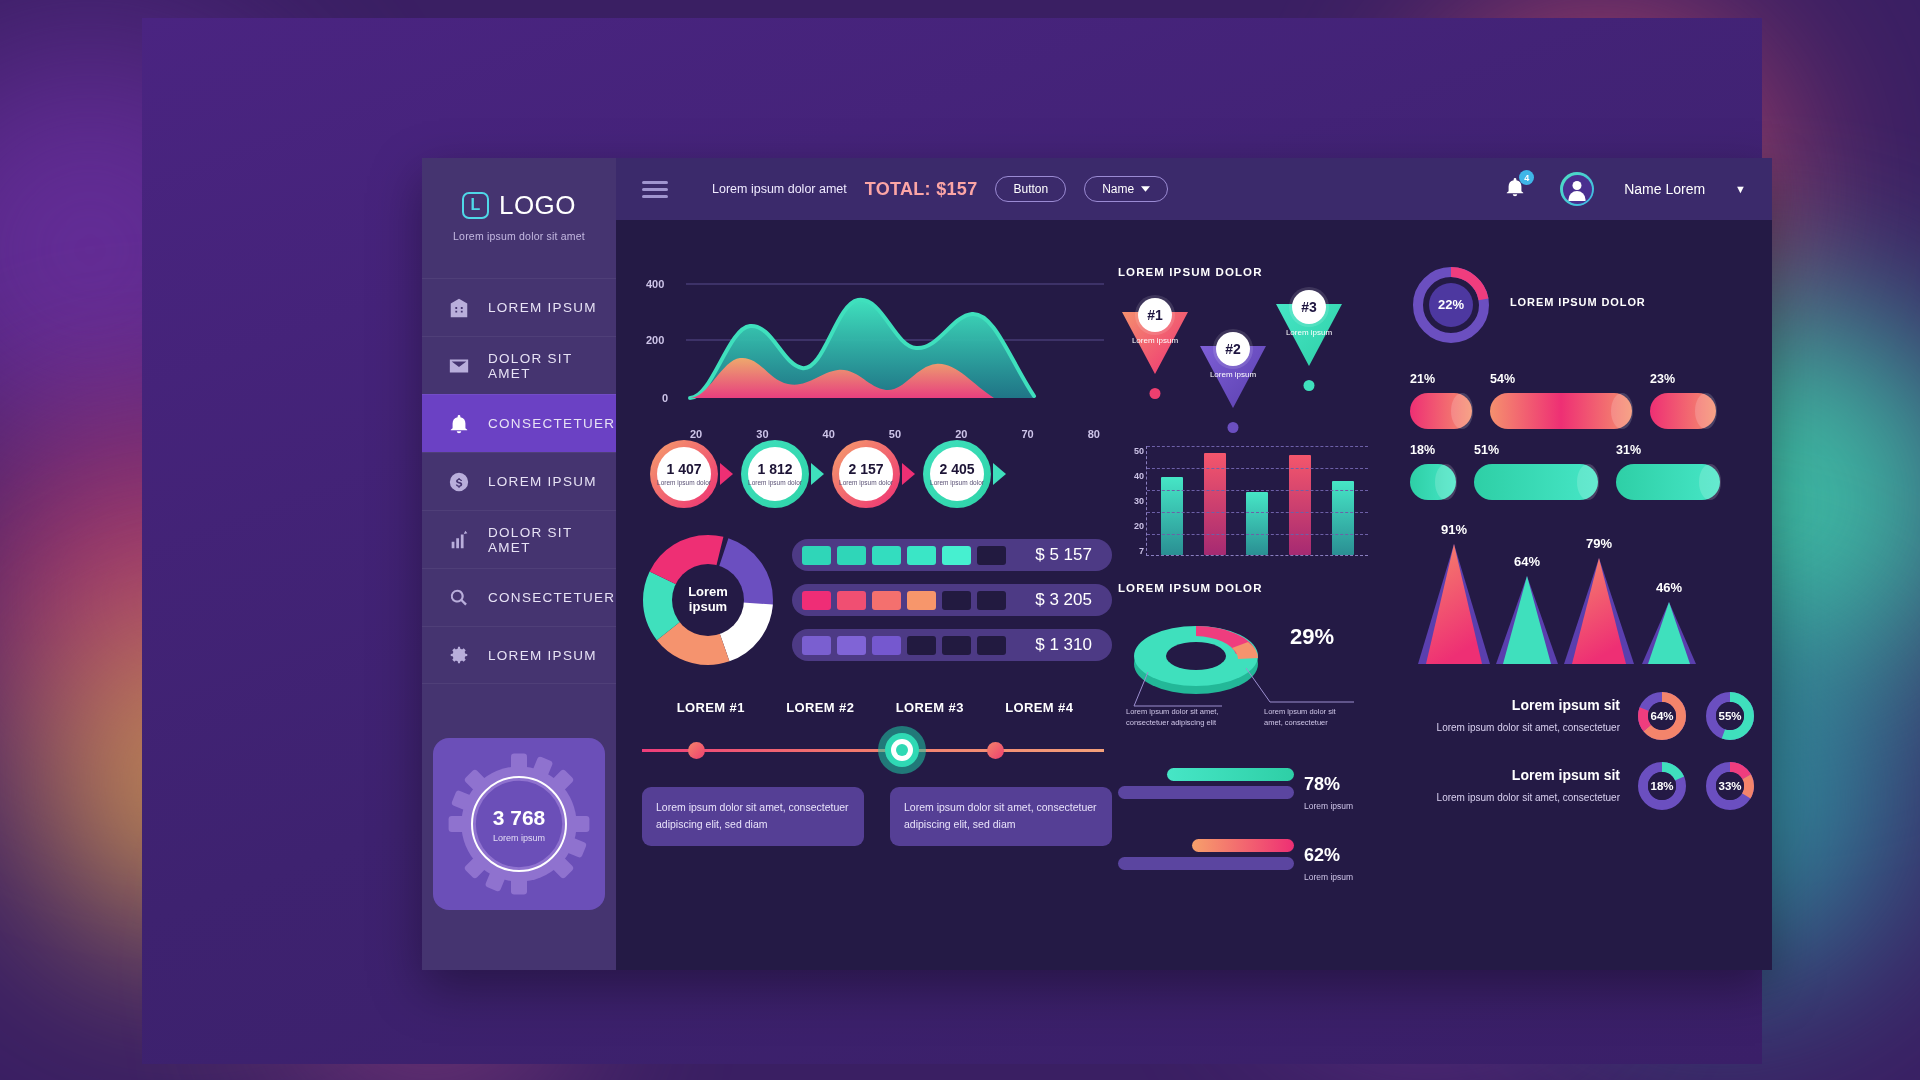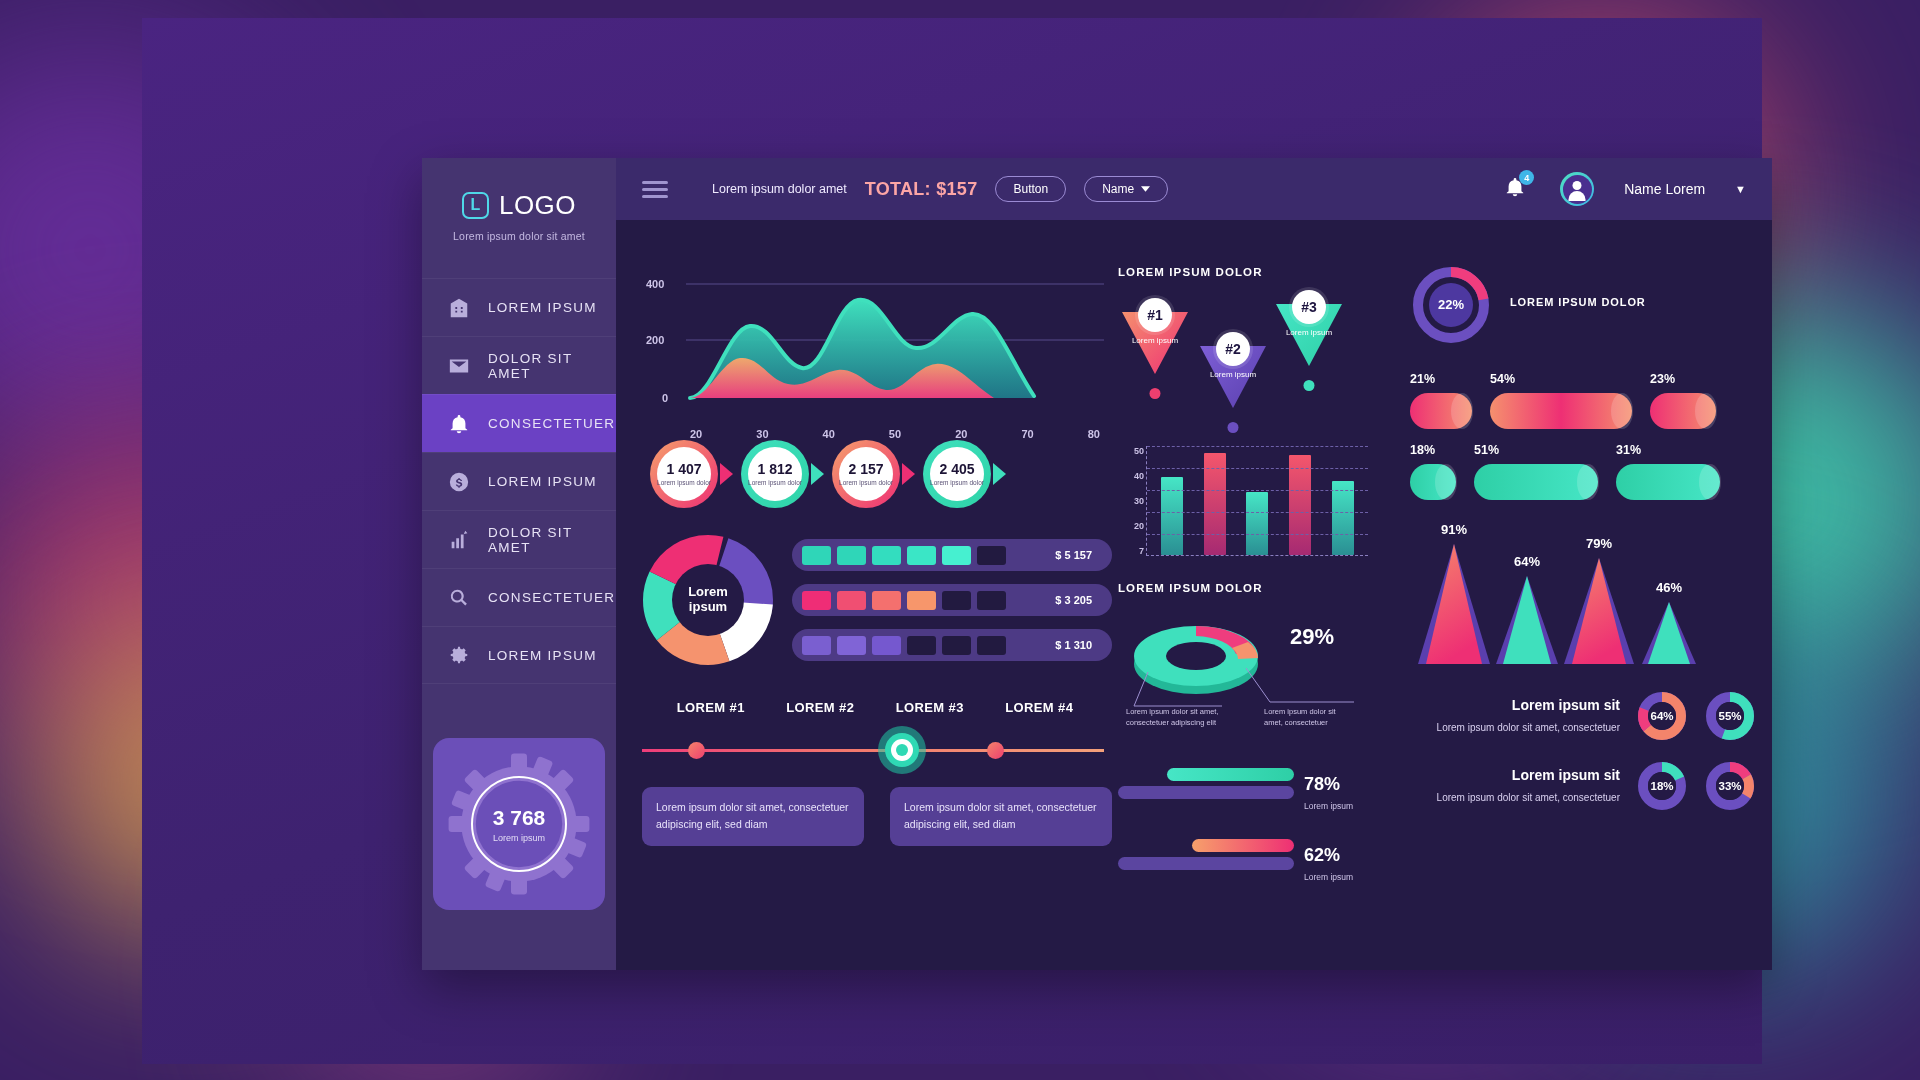--- a/index.html
+++ b/index.html
@@ -137,21 +137,21 @@
     margin: 0 8px 0 2px; }
 
   
   .donutrow { display: flex; align-items: center; gap: 18px; margin-top: 26px; }
   .dlabel { position: absolute; inset: 0; display: flex; align-items: center; justify-content: center;
     flex-direction: column; color: #fff; font-size: 13px; font-weight: bold; line-height: 1.15; }
   .blocks { flex: 1; display: flex; flex-direction: column; gap: 13px; }
   .blockbar { height: 32px; border-radius: 16px; background: #4d3a85; display: flex; align-items: center;
     padding: 0 10px; gap: 6px; }
   .cell { width: 29px; height: 19px; border-radius: 3px; background: #221a40; }
-  .money { margin-left: auto; color: #fff; font-size: 11px; font-weight: bold; padding-right: 10px; }
+  .money { margin-left: auto; color: #fff; font-size: 17px; font-weight: normal; padding-right: 10px; }
 
   
   .timeline { margin-top: 34px; }
   .tl-heads { display: flex; justify-content: space-between; padding: 0 18px 0 14px; }
   .tl-heads span { color: #fff; font-size: 13px; font-weight: bold; letter-spacing: .4px; flex: 1; text-align: center; }
   .tl-track { position: relative; height: 42px; margin-top: 14px; }
   .tl-line { position: absolute; top: 20px; left: 0; right: 8px; height: 3px;
     background: linear-gradient(90deg,#ee3d7a 0%, #f2786d 45%, #f3a07a 100%); }
   .tl-dot { position: absolute; top: 13px; width: 17px; height: 17px; border-radius: 50%;
     background: linear-gradient(135deg,#f4846b,#ee3f6f); }

